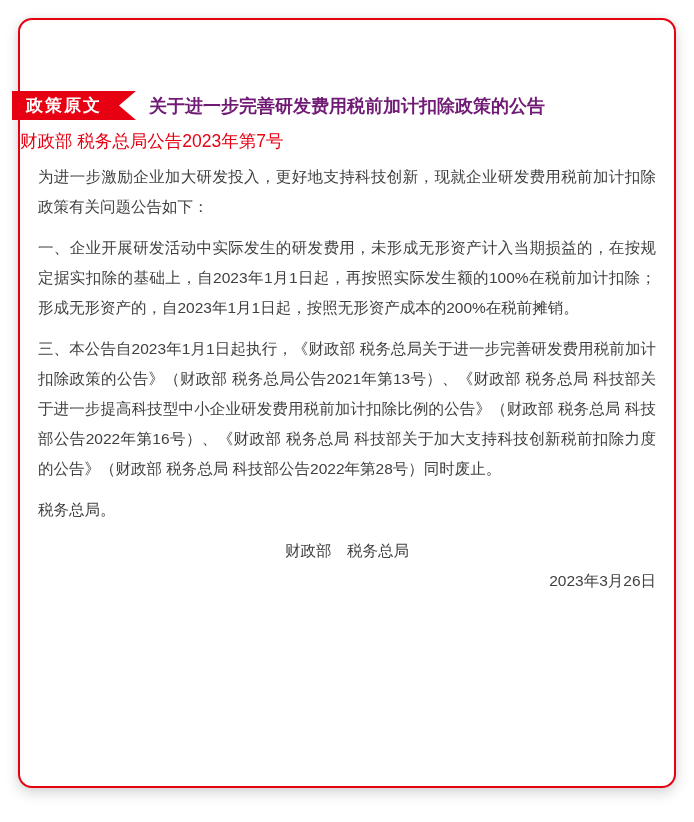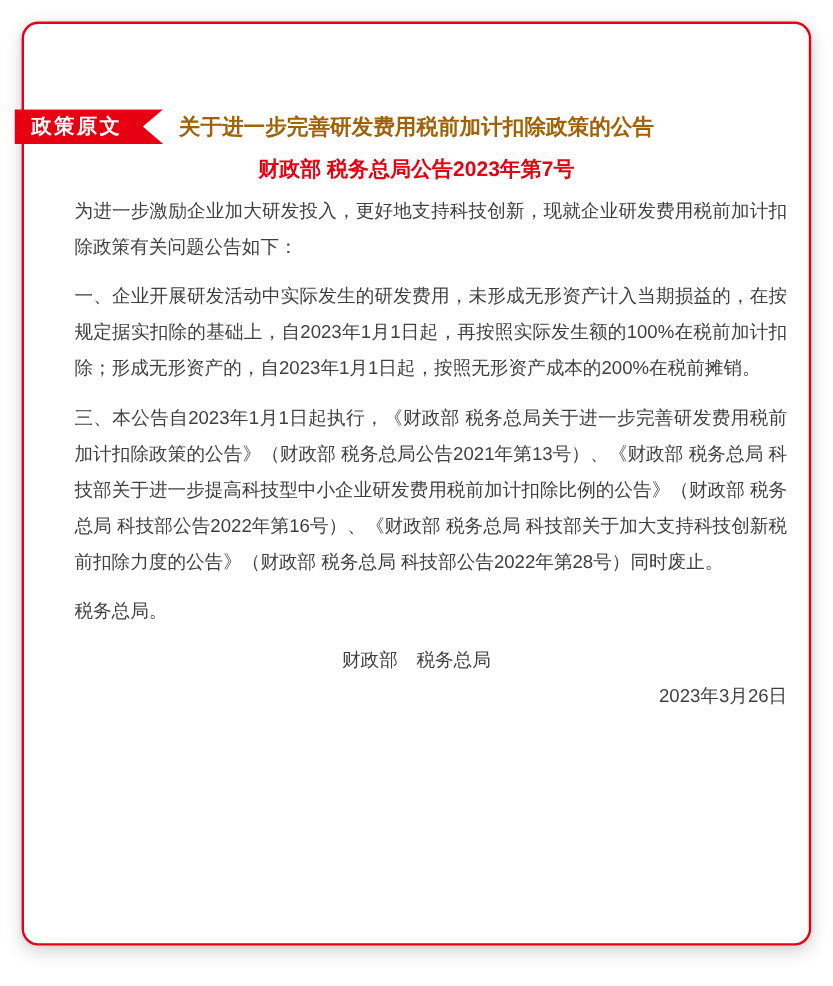--- a/index.html
+++ b/index.html
@@ -40,42 +40,41 @@
     padding-left:14px;
     letter-spacing:2px;
     clip-path:polygon(0 0,100% 0,calc(100% - 17px) 50%,100% 100%,0 100%);
     margin-top:44px;
   }
   .doc-title{
     margin-top:73px;
     text-align:center;
     font-size:18px;
     font-weight:bold;
-    color:#a16207;
+    color:#701a75;
     line-height:26px;
   }
   .doc-number{
     margin-top:9px;
-    text-align:center;
+    text-align:left;
     font-size:17.5px;
-    font-weight:bold;
+    font-weight:normal;
     color:var(--red);
     line-height:26px;
   }
   .content{
     margin-top:8px;
     padding:0 18px;
     color:var(--text);
     font-size:15.5px;
     line-height:30px;
     text-align:justify;
   }
   .content p{
     margin-bottom:11px;
-    margin-left:24px;
   }
   .signature{
     padding:0 18px;
     color:var(--text);
     font-size:15.5px;
     line-height:30px;
   }
   .signature .signer{
     margin-top:4px;
     text-align:center;

